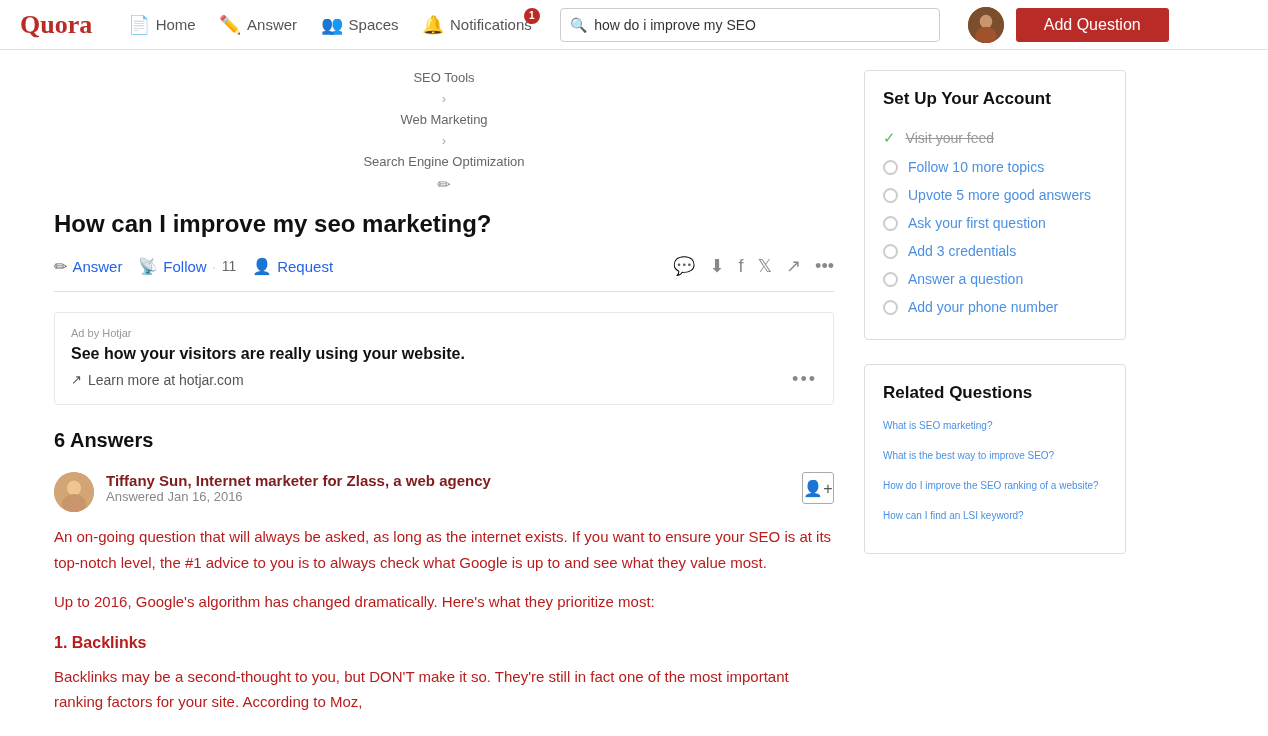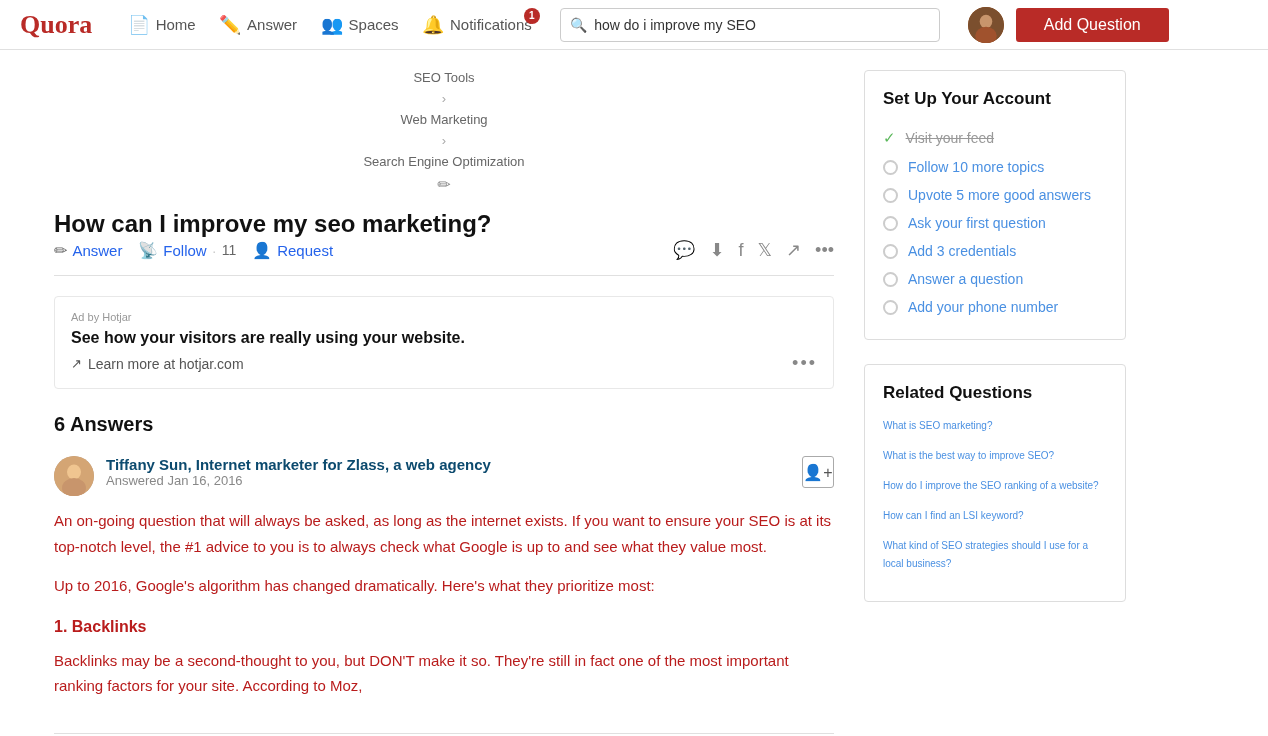--- a/index.html
+++ b/index.html
@@ -123,20 +123,21 @@
     }
     .breadcrumb a { color: #666; text-decoration: none; }
     .breadcrumb-sep { color: #aaa; }
     .edit-icon { font-size: 16px; color: #888; cursor: pointer; }
 
     
     .question-title {
       font-size: 24px;
       font-weight: 700;
       color: #111;
+      margin-bottom: 16px;
       line-height: 1.3;
     }
 
     
     .action-bar {
       display: flex;
       align-items: center;
       gap: 16px;
       margin-bottom: 20px;
       border-bottom: 1px solid #e0e0e0;
@@ -205,21 +206,21 @@
     .answerer-info { display: flex; align-items: flex-start; gap: 12px; }
     .answerer-avatar {
       width: 40px;
       height: 40px;
       border-radius: 50%;
       background: #c0a080;
       overflow: hidden;
       flex-shrink: 0;
     }
     .answerer-avatar svg { width: 40px; height: 40px; }
-    .answerer-name { font-size: 15px; font-weight: 600; color: #0c4a6e; }
+    .answerer-name { font-size: 15px; font-weight: 600; color: #7f1d1d; }
     .answer-date { font-size: 13px; color: #888; }
     .follow-user-btn {
       width: 32px;
       height: 32px;
       border: 1px solid #aaa;
       border-radius: 3px;
       display: flex;
       align-items: center;
       justify-content: center;
       cursor: pointer;
@@ -451,20 +452,17 @@
       </div>
       <div class="related-item">
         <a>What is the best way to improve SEO?</a>
       </div>
       <div class="related-item">
         <a>How do I improve the SEO ranking of a website?</a>
       </div>
       <div class="related-item">
         <a>How can I find an LSI keyword?</a>
       </div>
-      <div class="related-item">
-        <a>What kind of SEO strategies should I use for a local business?</a>
-      </div>
     </div>
 
   </div>
 
 </div>
 
 </body></html>

